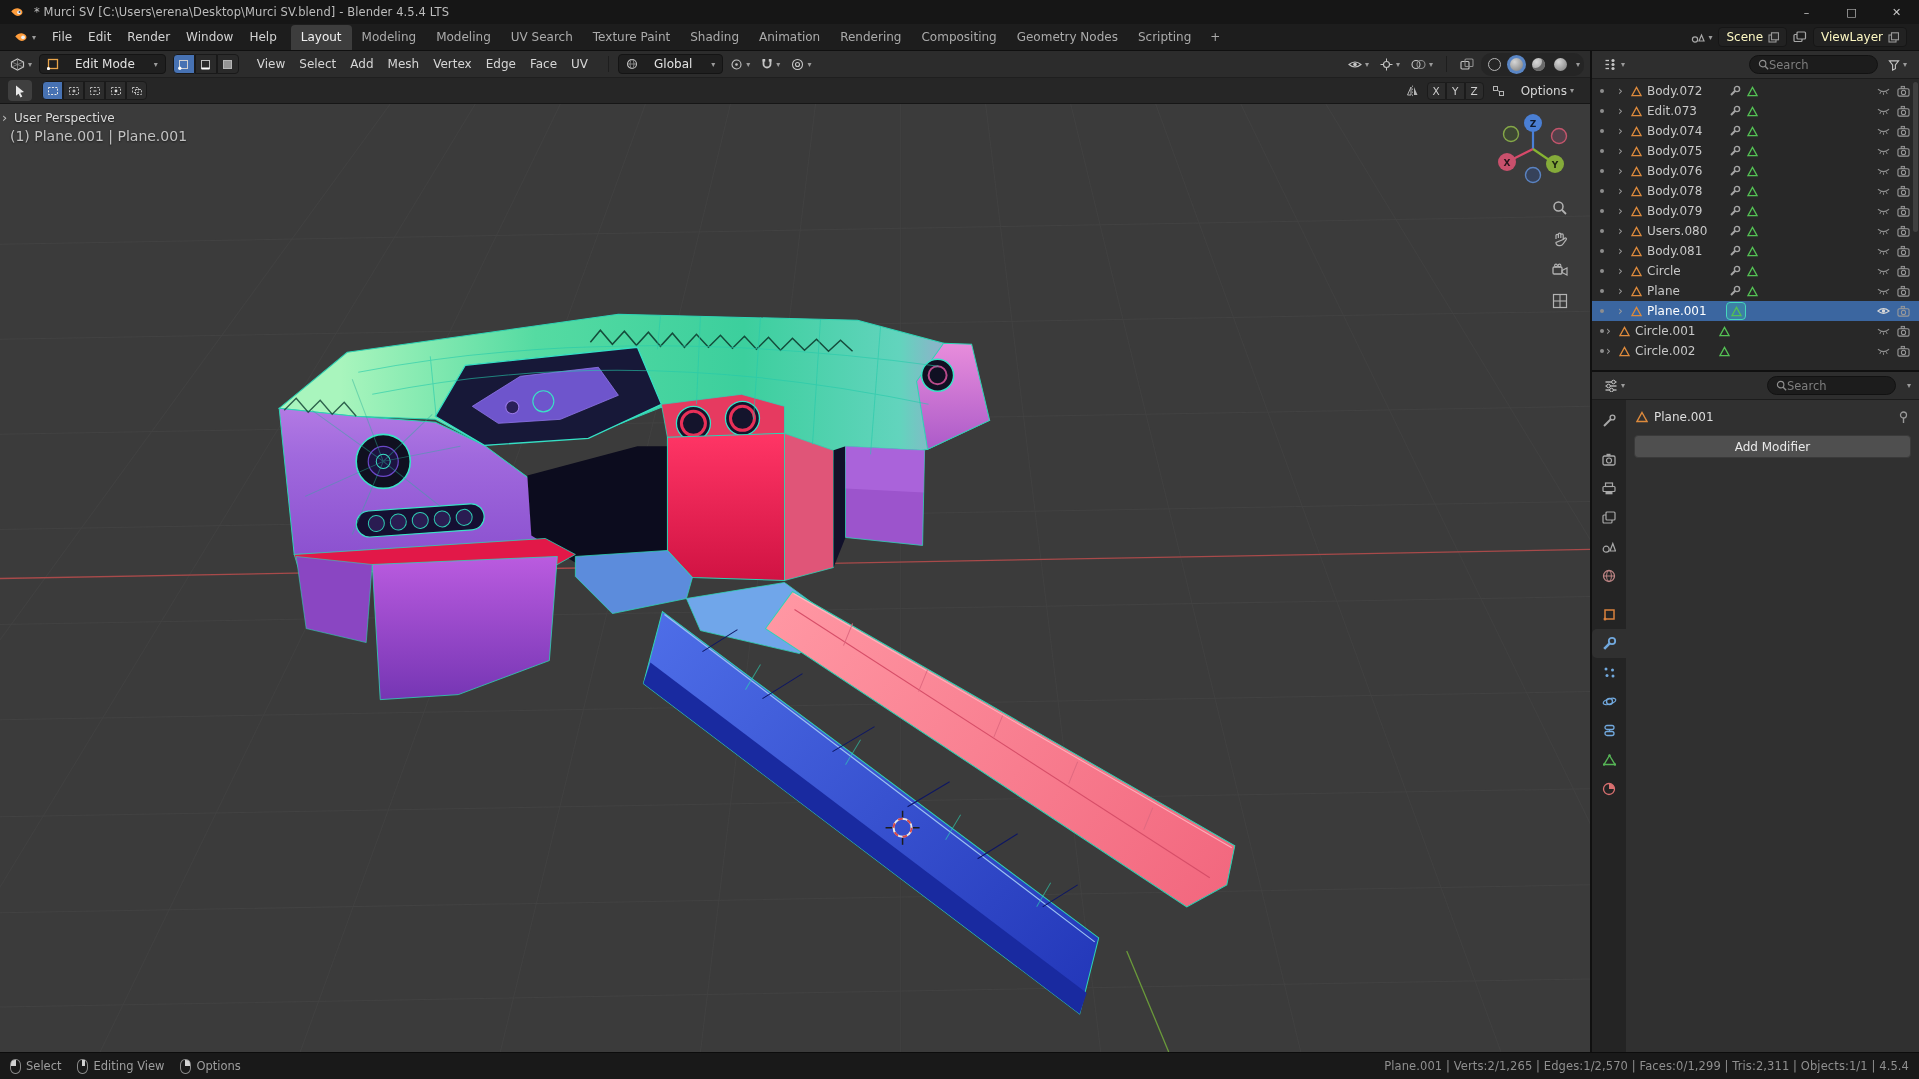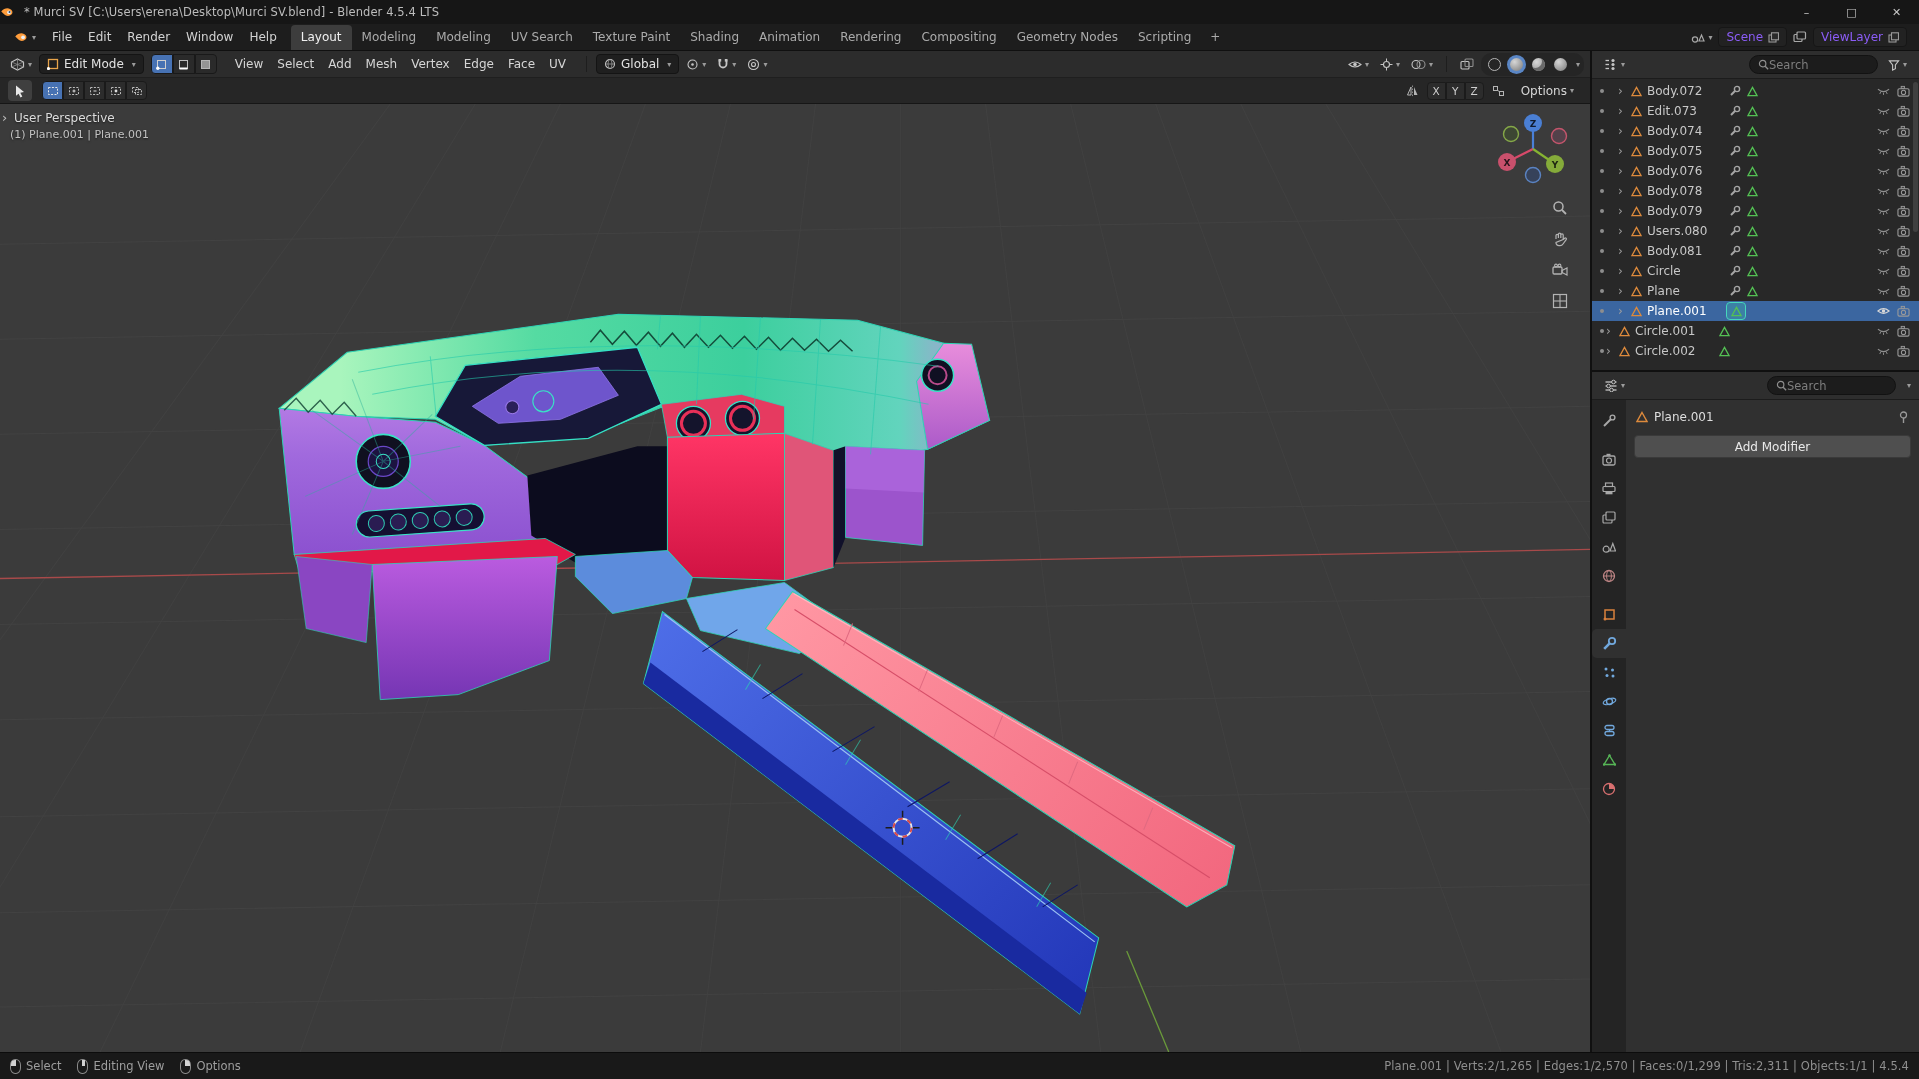--- a/index.html
+++ b/index.html
@@ -4,45 +4,45 @@
 <style>
   *{margin:0;padding:0;box-sizing:border-box;}
   html,body{width:1919px;height:1079px;overflow:hidden;background:#111;}
   body{font-family:"DejaVu Sans","Liberation Sans",sans-serif;font-size:12px;color:#d4d4d4;}
   svg{display:block;}
   .flex1{flex:1;}
   .car{font-size:8px;color:#9b9b9b;margin-left:3px;}
   #app{width:1919px;height:1079px;display:flex;flex-direction:column;background:#1d1d1d;}
 
   
-  .titlebar{height:24px;background:#161616;display:flex;align-items:center;padding-left:0;color:#bdbdbd;font-size:11.5px;flex:0 0 auto;}
+  .titlebar{height:24px;background:#161616;display:flex;align-items:center;padding-left:10px;color:#bdbdbd;font-size:11.5px;flex:0 0 auto;}
   .tb-title{margin-left:9px;letter-spacing:.1px;}
   .win-btns{margin-left:auto;display:flex;height:100%;}
   .win-btn{width:45px;display:flex;align-items:center;justify-content:center;color:#c9c9c9;font-size:11px;}
 
   
   .topbar{height:27px;background:#1d1d1d;display:flex;align-items:center;padding:0 8px;border-bottom:1px solid #101010;flex:0 0 auto;}
   .appmenu{display:flex;align-items:center;padding:2px 6px;border-radius:4px;}
   .menus{display:flex;margin-left:2px;}
   .menu-item{padding:3px 8px;border-radius:3px;color:#d2d2d2;cursor:default;}
   .workspaces{display:flex;margin-left:6px;align-items:flex-end;}
   .ws-tab{padding:5px 10px 6px;color:#ababab;border-radius:4px 4px 0 0;font-size:12px;}
   .ws-tab.active{background:#3d3d3d;color:#f0f0f0;}
   .ws-add{color:#ababab;padding:3px 9px;}
   .tb-right{margin-left:auto;display:flex;align-items:center;gap:6px;padding-right:4px;}
-  .tb-widget{display:flex;align-items:center;gap:5px;background:#222;border:1px solid #161616;border-radius:4px;height:20px;padding:0 7px;color:#8b5cf6;}
+  .tb-widget{display:flex;align-items:center;gap:5px;background:#222;border:1px solid #161616;border-radius:4px;height:20px;padding:0 7px;color:#fef9c3;}
   .tb-mini{display:flex;align-items:center;color:#9f9f9f;}
 
   
   .main{flex:1;display:flex;min-height:0;}
   .viewport{flex:1;display:flex;flex-direction:column;min-width:0;border-right:2px solid #101010;}
 
   .vp-header{height:27px;background:#2c2c2c;display:flex;align-items:center;padding:0 6px;gap:3px;border-bottom:1px solid #1f1f1f;flex:0 0 auto;}
   .hicon{display:flex;align-items:center;padding:2px 4px;border-radius:3px;color:#c5c5c5;}
-  .combo{background:#1f1f1f;border:1px solid #141414;border-radius:4px;height:20px;padding:0 7px;display:flex;align-items:center;gap:5px;color:#e2e2e2;}
+  .combo{background:#1f1f1f;border:1px solid #141414;border-radius:4px;height:20px;padding:0 7px;display:flex;align-items:center;gap:16px;color:#e2e2e2;}
   .modegrp{display:flex;margin:0 4px;}
   .modebtn{width:22px;height:20px;background:#2a2a2a;border:1px solid #191919;display:flex;align-items:center;justify-content:center;}
   .modebtn:first-child{border-radius:4px 0 0 4px;}
   .modebtn:last-child{border-radius:0 4px 4px 0;}
   .modebtn.active{background:#4772b3;}
   .vmenus{display:flex;margin:11px 4px;}
   .vmenu{padding:3px 7px;color:#d6d6d6;border-radius:3px;}
   .vsep{width:1px;height:16px;background:#1e1e1e;margin:0 6px;}
   .shadegrp{display:flex;align-items:center;gap:3px;background:#252525;border-radius:10px;padding:2px 4px;}
   .ballwrap{width:19px;height:19px;display:flex;align-items:center;justify-content:center;border-radius:50%;}
@@ -59,21 +59,21 @@
   .smbtn:last-child{border-radius:0 4px 4px 0;}
   .axgrp{display:flex;}
   .axbtn{width:19px;height:18px;background:#2c2c2c;border:1px solid #1b1b1b;color:#cfcfcf;font-size:10.5px;display:flex;align-items:center;justify-content:center;}
   .axbtn:first-child{border-radius:4px 0 0 4px;}
   .axbtn:last-child{border-radius:0 4px 4px 0;}
   .optdd{display:flex;align-items:center;color:#d6d6d6;padding:2px 8px;}
 
   .vp-canvas{flex:1;position:relative;background:#3b3b3b;overflow:hidden;}
   .vp-canvas svg.scene{position:absolute;inset:0;width:100%;height:100%;}
   .vp-label{position:absolute;left:14px;top:7px;color:#dcdcdc;font-size:12px;text-shadow:0 1px 2px rgba(0,0,0,.55);}
-  .vp-sublabel{position:absolute;left:10px;top:24px;color:#c2c2c2;font-size:11px;text-shadow:0 1px 2px rgba(0,0,0,.55);}
+  .vp-sublabel{position:absolute;left:10px;top:24px;color:#c2c2c2;font-size:14px;text-shadow:0 1px 2px rgba(0,0,0,.55);}
   .tb-caret{position:absolute;left:2px;top:6px;color:#bfbfbf;font-size:13px;}
   .gizmo{position:absolute;right:16px;top:4px;width:82px;height:82px;}
   .vp-sidebtns{position:absolute;right:20px;top:94px;display:flex;flex-direction:column;gap:11px;align-items:center;}
   .sidebtn{width:20px;height:20px;display:flex;align-items:center;justify-content:center;opacity:.85;}
 
   
   .rightcol{width:327px;display:flex;flex-direction:column;background:#232323;flex:0 0 auto;}
   .outliner{height:321px;display:flex;flex-direction:column;border-bottom:2px solid #101010;flex:0 0 auto;}
   .ol-header{height:28px;background:#2e2e2e;display:flex;align-items:center;gap:6px;padding:0 8px;border-bottom:1px solid #1c1c1c;flex:0 0 auto;}
   .search{flex:0 0 auto;display:flex;align-items:center;background:#1c1c1c;border:1px solid #121212;border-radius:10px;height:19px;padding:0 8px;}

